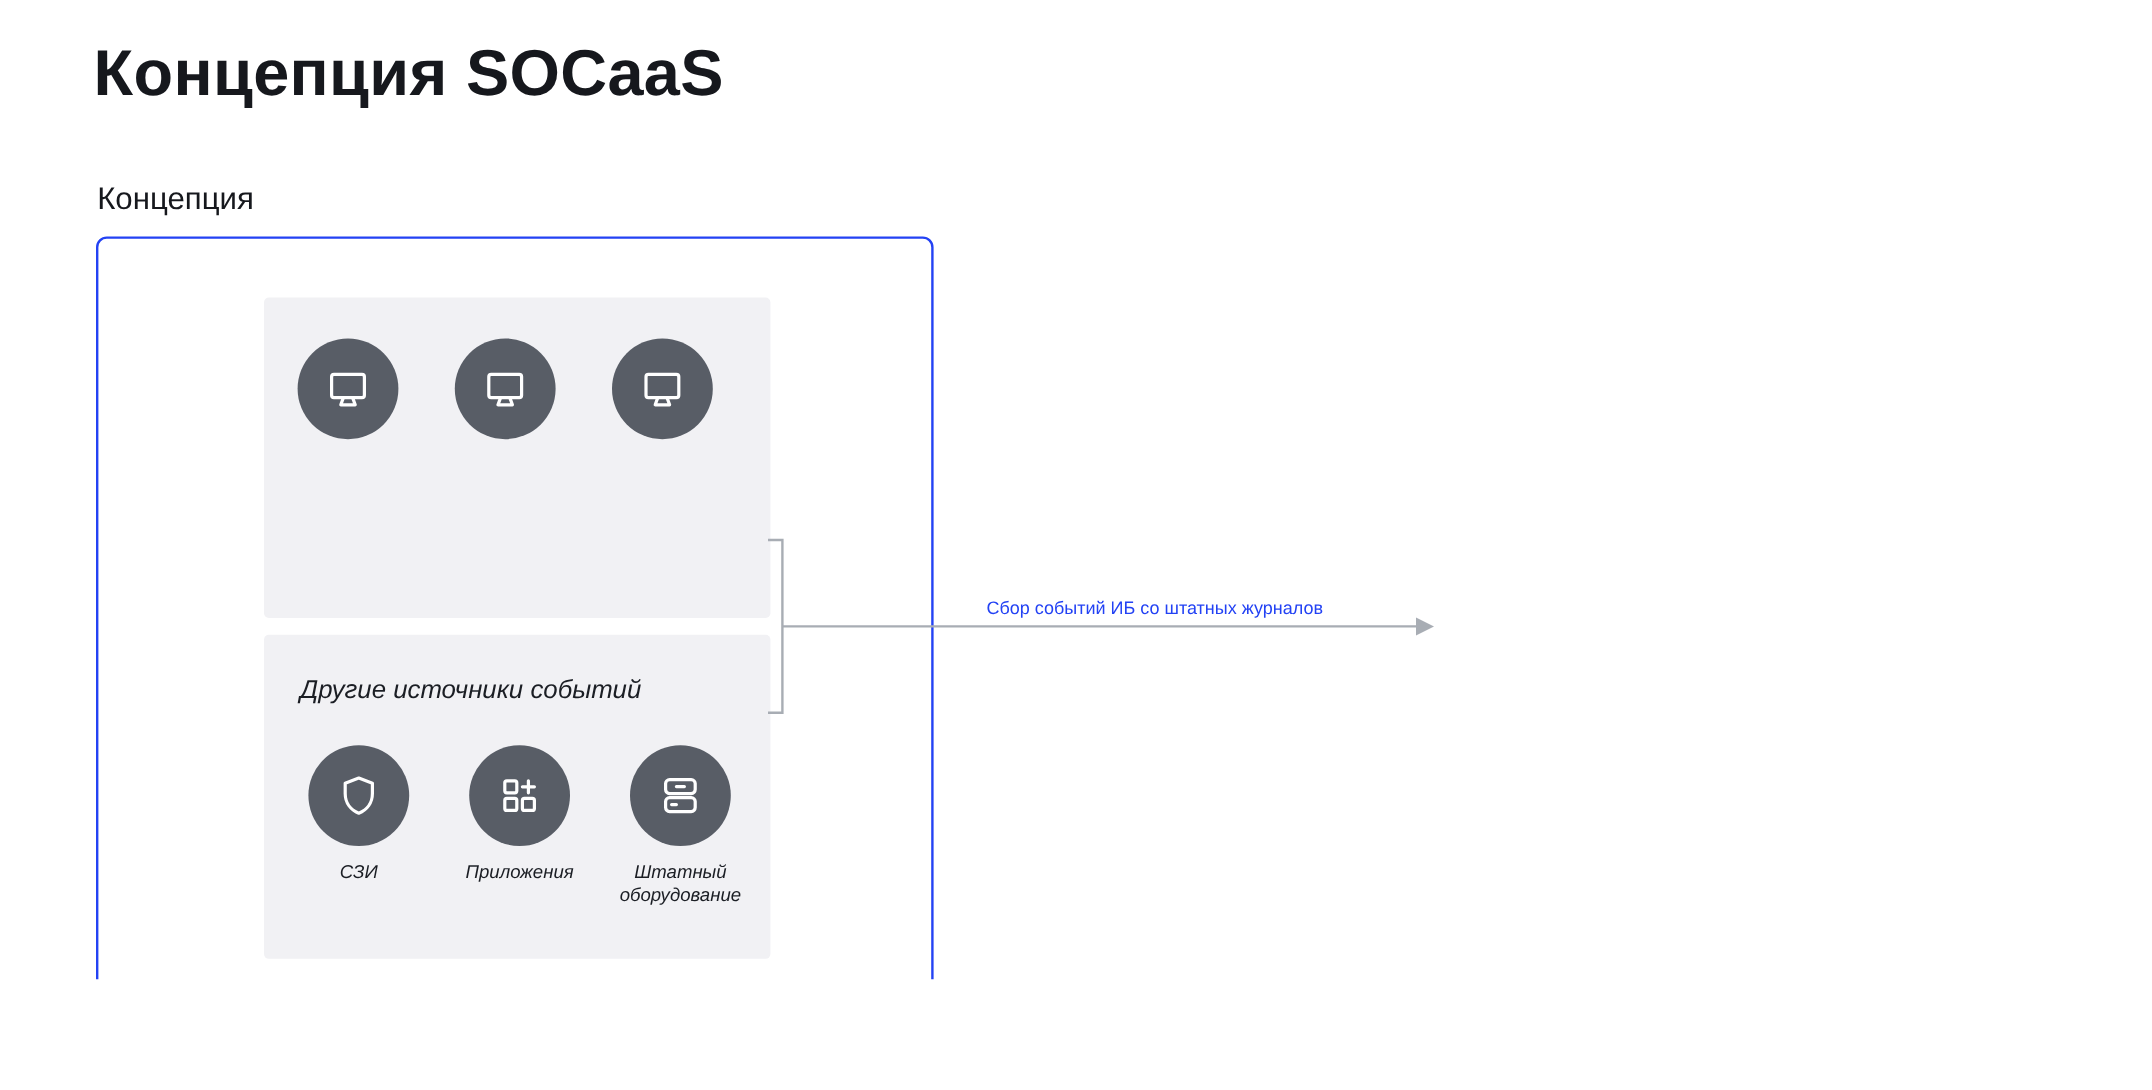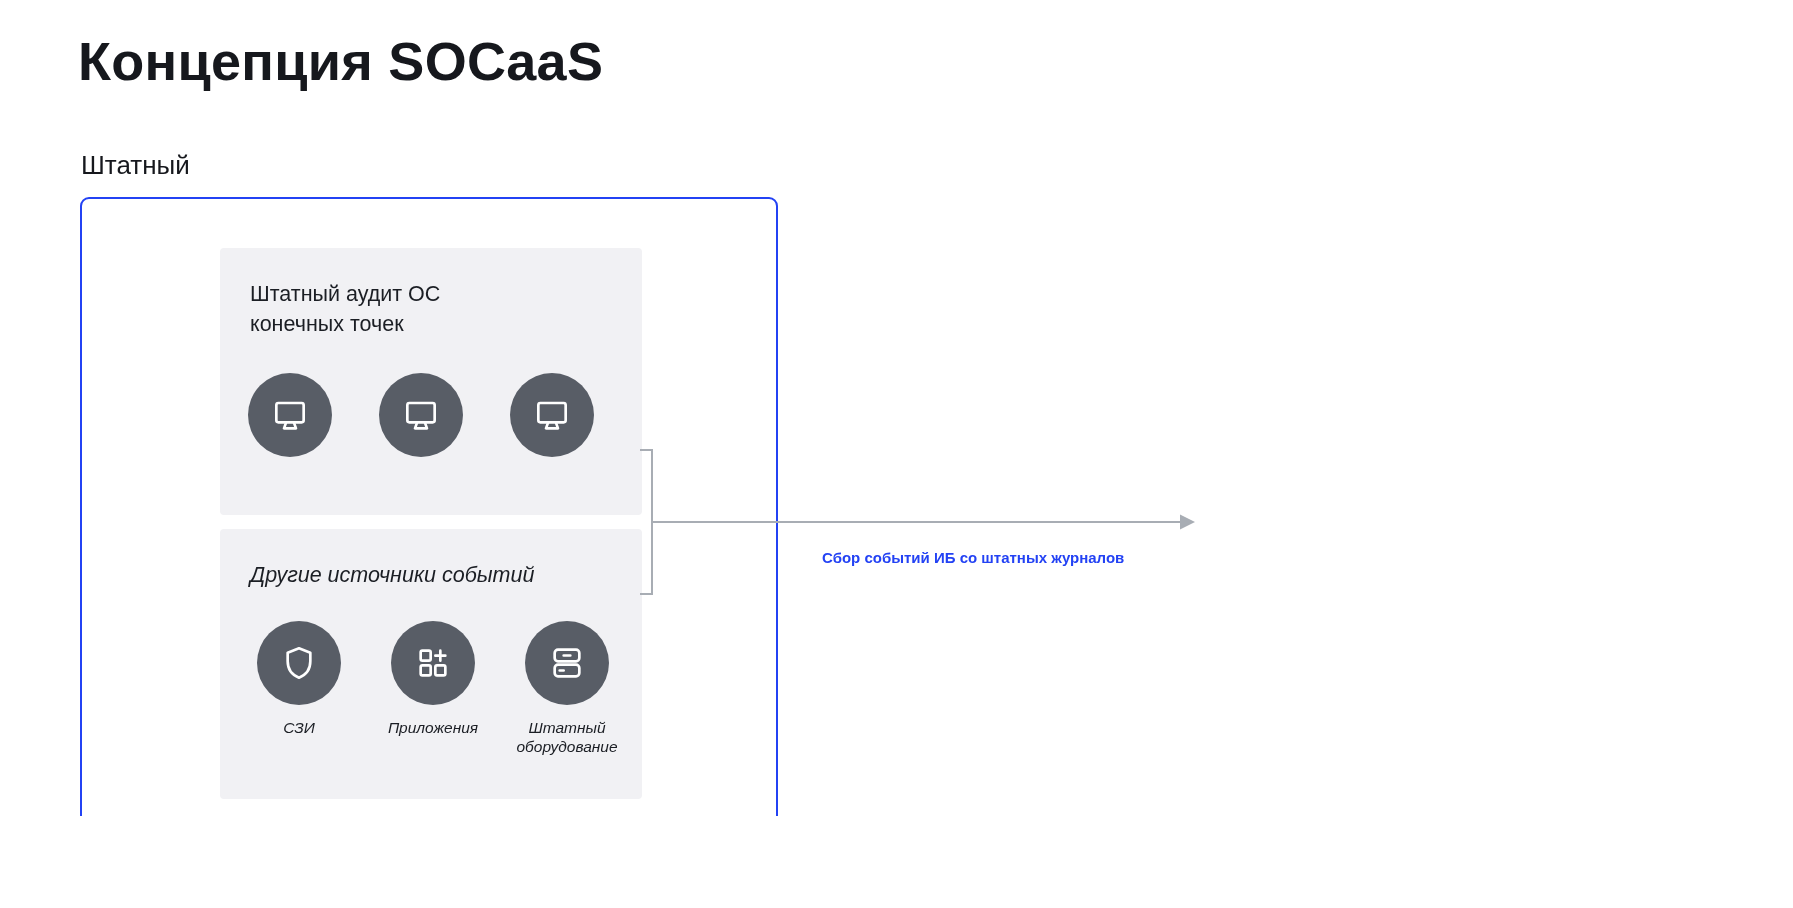--- a/index.html
+++ b/index.html
@@ -32,38 +32,37 @@
   .circle svg{display:block;}
 
   .icon-item{width:110px;display:flex;flex-direction:column;align-items:center;text-align:center;}
   .icon-item .circle{margin-bottom:13px;}
   .icon-label{font-size:15.5px;line-height:1.25;color:#1b1e24;}
 
   .connector{position:absolute;left:0;top:0;pointer-events:none;}
   .connector .stroke{stroke:var(--arrow);stroke-width:2;fill:none;}
   .connector .arrowhead{fill:var(--arrow);stroke:none;}
 
-  .arrow-label{position:absolute;left:822px;top:549px;font-size:15px;font-weight:700;color:var(--accent);white-space:nowrap;}
+  .arrow-label{position:absolute;left:822px;top:499px;font-size:15px;font-weight:400;color:var(--accent);white-space:nowrap;}
 
   .socaas-box{position:absolute;left:1200px;top:322px;width:338px;height:402px;background:var(--accent);border-radius:12px;display:flex;align-items:center;justify-content:center;}
   .socaas-label{color:#ffffff;font-size:32px;font-weight:600;letter-spacing:.6px;}
 </style>
 </head>
 <body>
 
 <div class="canvas">
 
   <h1 class="page-title">Концепция SOCaaS</h1>
 
-  <div class="customer-label">Штатный</div>
+  <div class="customer-label">Концепция</div>
 
   <div class="customer-box">
 
     <div class="panel panel-1">
-      <div class="panel-title panel-title--narrow">Штатный аудит ОС конечных точек</div>
       <div class="icon-row">
         <div class="circle">
           <svg viewBox="0 0 24 24" width="40" height="40" fill="none" stroke="#ffffff" stroke-width="1.6" stroke-linecap="round" stroke-linejoin="round">
             <rect x="3.8" y="4.8" width="16.4" height="11.6" rx="1.2"></rect>
             <path d="M9.7 16.4 L8.4 20 H15.6 L14.3 16.4"></path>
           </svg>
         </div>
         <div class="circle">
           <svg viewBox="0 0 24 24" width="40" height="40" fill="none" stroke="#ffffff" stroke-width="1.6" stroke-linecap="round" stroke-linejoin="round">
             <rect x="3.8" y="4.8" width="16.4" height="11.6" rx="1.2"></rect>

